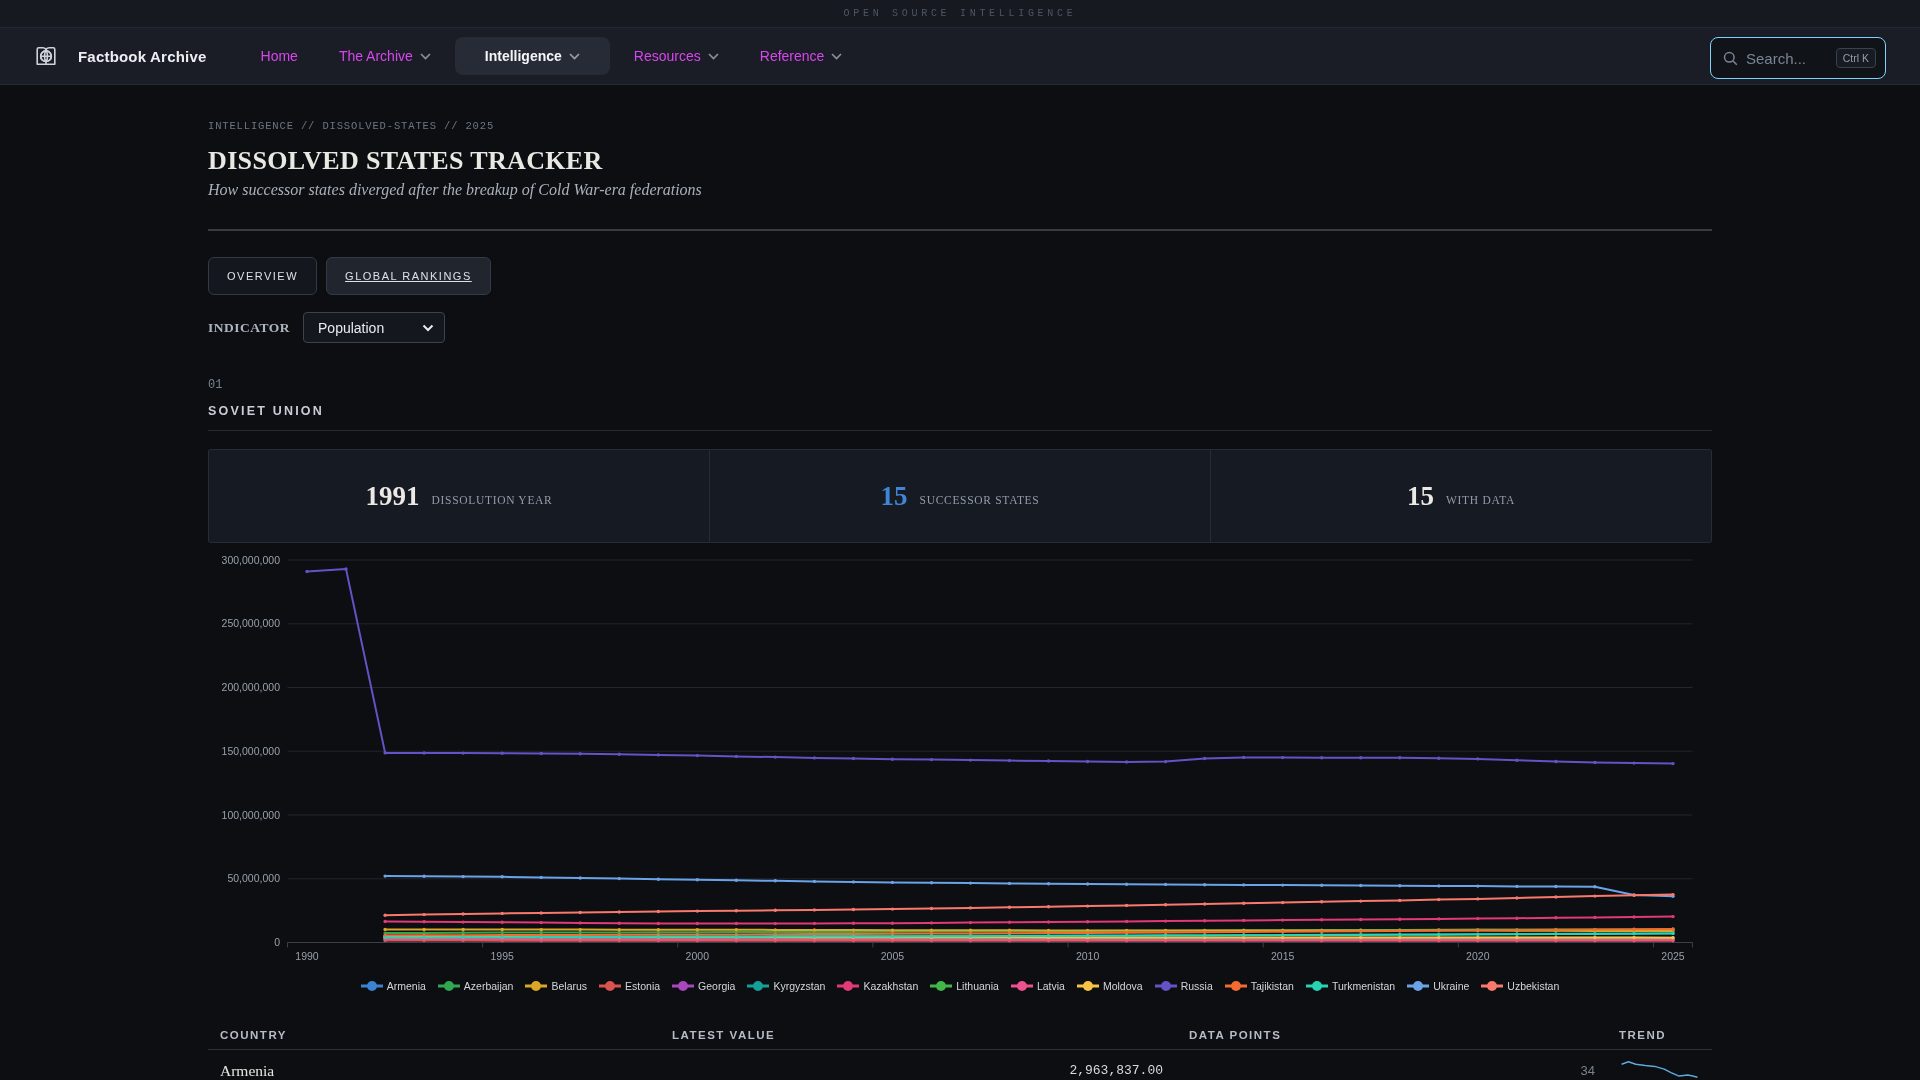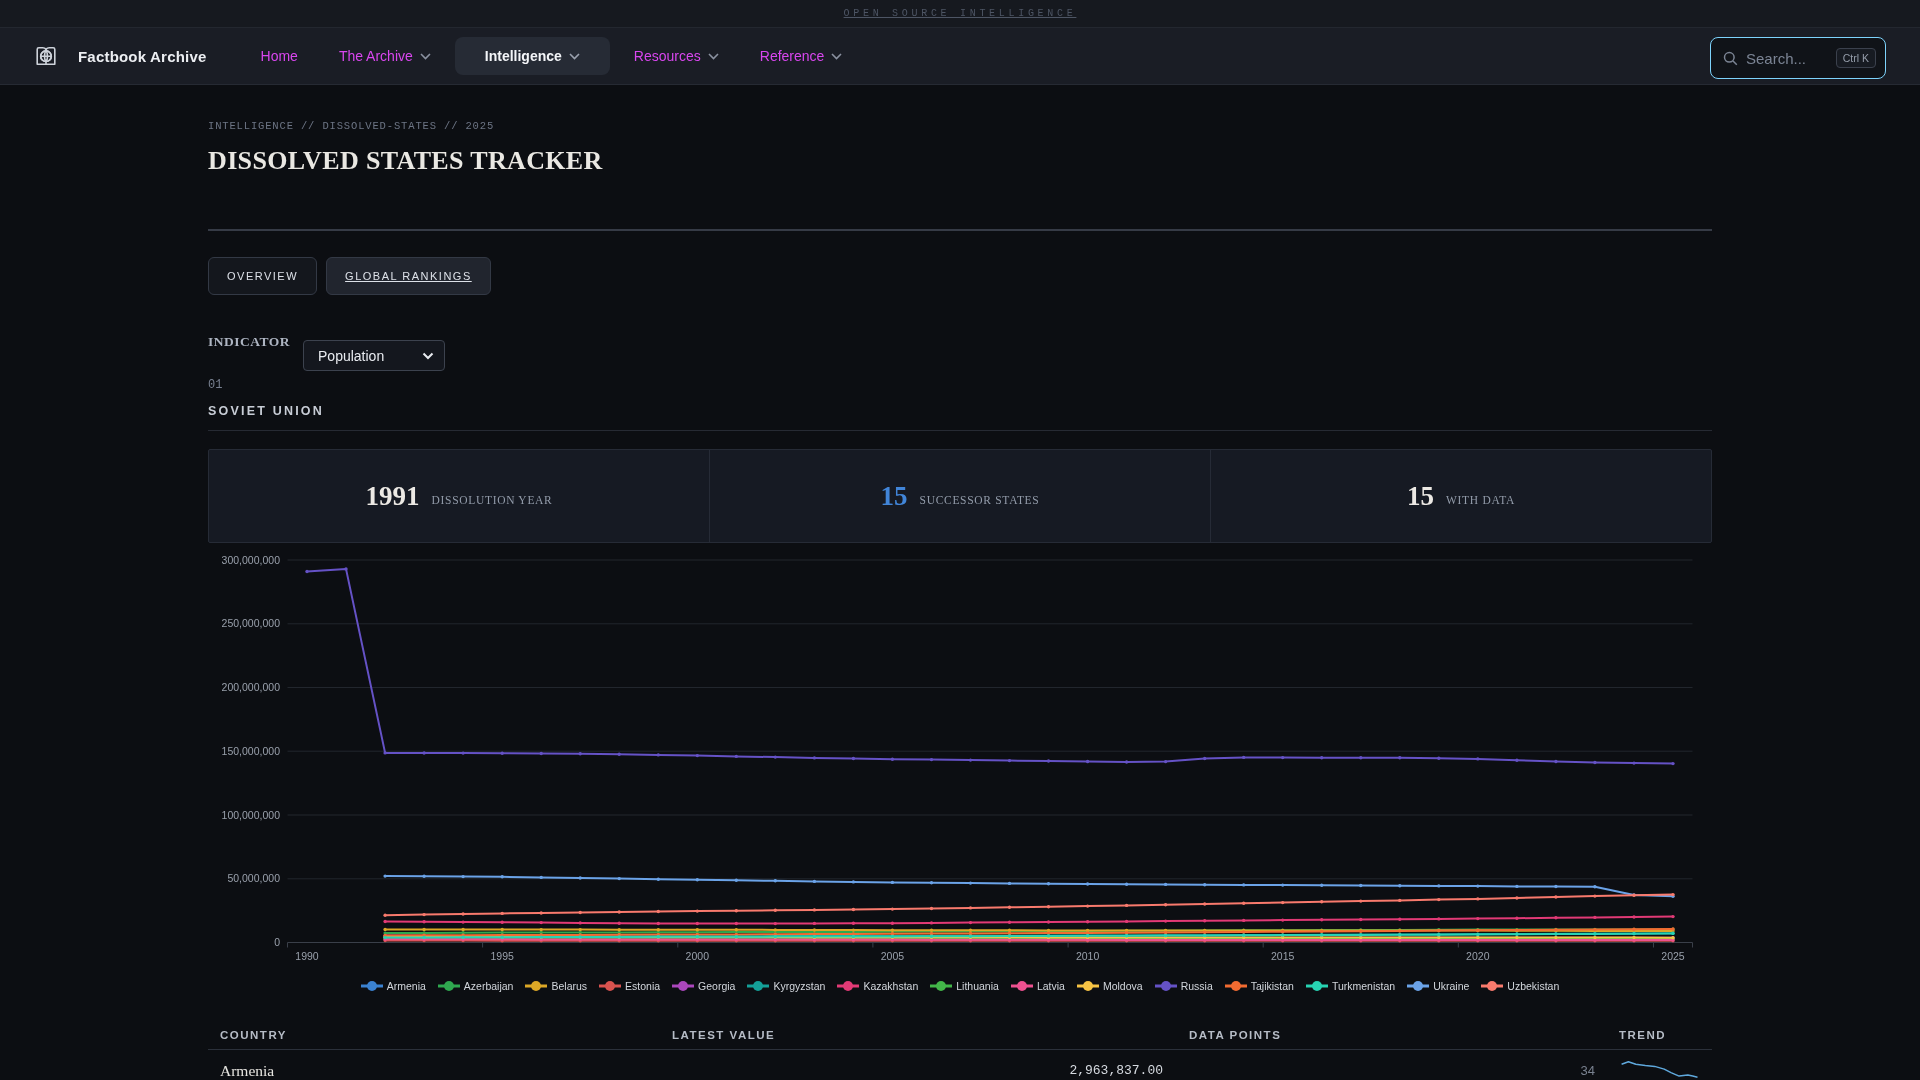--- a/index.html
+++ b/index.html
@@ -2,21 +2,21 @@
 <html lang="en"><head>
 <meta charset="utf-8">
 <title>Factbook Archive — Dissolved States Tracker</title>
 <style>
   * { margin:0; padding:0; box-sizing:border-box; }
   html,body { width:1920px; height:1080px; overflow:hidden; }
   body { background:#0c0e12; font-family:"Liberation Sans",sans-serif; color:#c7ccd5; }
   .strip { height:28px; background:#16191f; border-bottom:1px solid #23272f;
     display:flex; align-items:center; justify-content:center;
     font-family:"Liberation Mono",monospace; font-size:10px; letter-spacing:3.7px;
-    color:#4d5564;text-decoration:underline; }
+    color:#4d5564; }
   .nav { height:57px; background:#1a1d25; border-bottom:1px solid #262a33;
     display:flex; align-items:center; position:relative; padding:0 34px; }
   .brand { display:flex; align-items:center; gap:20px; color:#eceef2; }
   .brand svg { color:#cdd2da; }
   .brand b { font-size:15px; letter-spacing:.2px; }
   .nav ul { list-style:none; display:flex; gap:7px; margin-left:37px; }
   .nav ul a { display:flex; align-items:center; gap:7px; padding:11px 17px; border-radius:8px;
     color:#d946ef; font-size:14px; text-decoration:none; }
   .nav ul a.active { background:#262b35; color:#f3f5f8; font-weight:700; padding:11px 30px; }
   .chev { width:11px; height:7px; }
@@ -38,21 +38,21 @@
   .tabs { left:208px; top:257px; display:flex; gap:9px; }
   .tab { height:38px; padding:0 18px; display:flex; align-items:center;
     font-size:11px; letter-spacing:1.5px; color:#dde1e8; border:1px solid #333945;
     border-radius:6px; background:#14171d; }
   .tab.alt { background:#21252e;text-decoration:underline; }
   .ind { left:208px; top:312px; display:flex; align-items:center; }
   .ind .lab { font-family:"Liberation Serif",serif; font-weight:700; font-size:13.5px;
     letter-spacing:0.5px; color:#aeb5c2; }
   .sel { margin-left:13px; width:142px; height:31px; background:#14171e;
     border:1px solid #3c424e; border-radius:4px; display:flex; align-items:center;
-    padding:0 10px 0 14px; color:#e8ebf0; font-size:14px;margin-top:28px; }
+    padding:0 10px 0 14px; color:#e8ebf0; font-size:14px; }
   .sel svg { margin-left:auto; }
   .idx { left:208px; top:378px; font-family:"Liberation Mono",monospace; font-size:12px; color:#788090; }
   .sect { left:208px; top:404px; font-size:12.5px; font-weight:700; letter-spacing:2.2px; color:#c8cdd6; }
   .sectline { left:208px; top:430px; width:1504px; border-top:1px solid #262a33; }
   .cards { left:208px; top:449px; width:1504px; height:94px; display:flex;
     background:#161a23; border:1px solid #262b36; border-radius:2px; }
   .card { flex:1; display:flex; flex-direction:row; align-items:center; justify-content:center;gap:12px; }
   .card + .card { border-left:1px solid #262b36; }
   .card .num { font-family:"Liberation Serif",serif; font-weight:700; font-size:27px; color:#ece9e4; }
   .card .num.blue { color:#4185d8; }
@@ -119,20 +119,21 @@
         <circle cx="6.3" cy="6.3" r="4.8"></circle>
         <path d="M10 10l3.8 3.8"></path>
       </svg>
     <span class="ph">Search...</span>
     <span class="kbd">Ctrl K</span>
   </div>
 </header>
 <main>
   <div class="abs crumb">INTELLIGENCE // DISSOLVED-STATES // 2025</div>
   <h1 class="abs">DISSOLVED STATES TRACKER</h1>
+  <div class="abs sub">How successor states diverged after the breakup of Cold War-era federations</div>
   <div class="abs rule"></div>
   <div class="abs tabs">
     <div class="tab">OVERVIEW</div>
     <div class="tab alt">GLOBAL RANKINGS</div>
   </div>
   <div class="abs ind">
     <span class="lab">INDICATOR</span>
     <span class="sel">Population
       <svg width="12" height="8" viewBox="0 0 12 8" fill="none" stroke="#e8ebf0" stroke-width="2">
           <path d="M1.5 1.5L6 6l4.5-4.5"></path>

